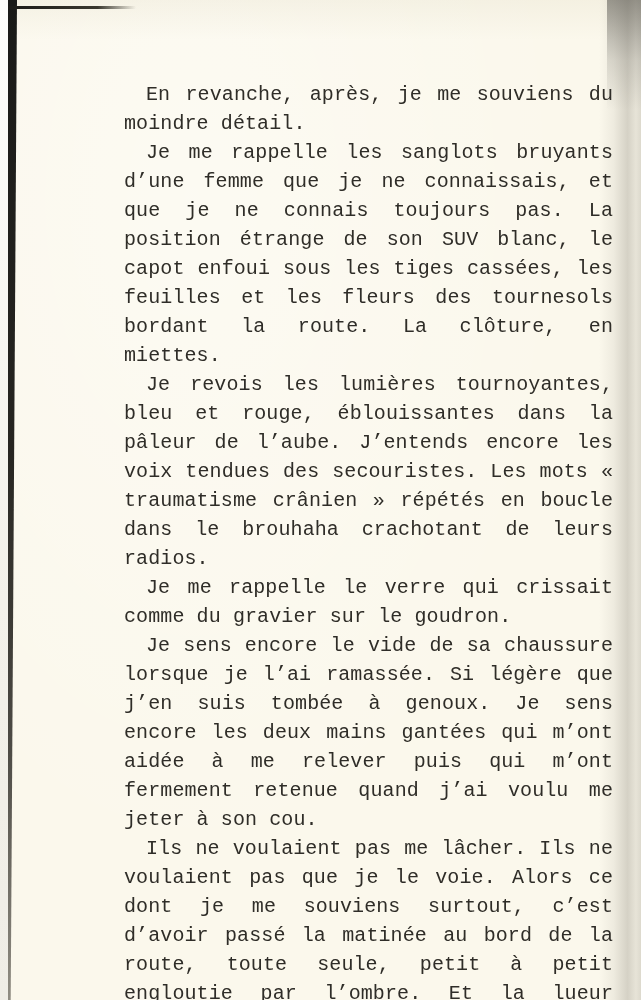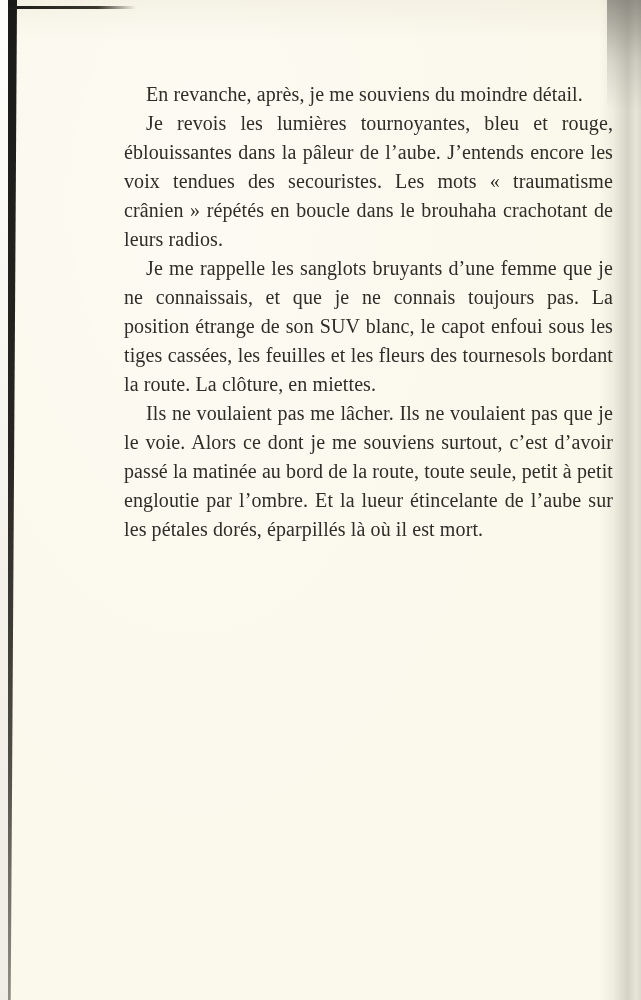--- a/index.html
+++ b/index.html
@@ -6,21 +6,21 @@
     margin: 0;
     padding: 0;
     background: #e9e7e1;
   }
   .scan {
     position: relative;
     width: 641px;
     height: 1000px;
     background: var(--paper, #fbf8ec);
     overflow: hidden;
-    font-family: Liberation Serif, serif;
+    font-family: Liberation Mono, monospace;
   }
   
   .paper-tone {
     position: absolute;
     inset: 0;
     background:
       linear-gradient(180deg, rgba(214,206,178,0.18) 0%, rgba(214,206,178,0) 4%),
       radial-gradient(ellipse at 30% 20%, rgba(255,255,255,0.35), rgba(255,255,255,0) 60%);
     pointer-events: none;
   }
@@ -90,17 +90,19 @@
 <div class="scan">
   <div class="paper-tone"></div>
   <div class="left-white-strip"></div>
   <div class="gutter-stripe"></div>
   <div class="top-edge-line"></div>
   <div class="right-edge-shadow"></div>
   <div class="corner-shade"></div>
 
   <div class="text-block">
     <p>En revanche, après, je me souviens du moindre détail.</p>
+    <p>Je me rappelle les sanglots bruyants d’une femme que je ne connaissais, et que je ne connais toujours pas. La position étrange de son SUV blanc, le capot enfoui sous les tiges cassées, les feuilles et les fleurs des tournesols bordant la route. La clôture, en miettes.</p>
     <p>Je revois les lumières tournoyantes, bleu et rouge, éblouissantes dans la pâleur de l’aube. J’entends encore les voix tendues des secouristes. Les mots « traumatisme crânien » répétés en boucle dans le brouhaha crachotant de leurs radios.</p>
-    <p>Je me rappelle les sanglots bruyants d’une femme que je ne connaissais, et que je ne connais toujours pas. La position étrange de son SUV blanc, le capot enfoui sous les tiges cassées, les feuilles et les fleurs des tournesols bordant la route. La clôture, en miettes.</p>
+    <p>Je me rappelle le verre qui crissait comme du gravier sur le goudron.</p>
+    <p>Je sens encore le vide de sa chaussure lorsque je l’ai ramassée. Si légère que j’en suis tombée à genoux. Je sens encore les deux mains gantées qui m’ont aidée à me relever puis qui m’ont fermement retenue quand j’ai voulu me jeter à son cou.</p>
     <p>Ils ne voulaient pas me lâcher. Ils ne voulaient pas que je le voie. Alors ce dont je me souviens surtout, c’est d’avoir passé la matinée au bord de la route, toute seule, petit à petit engloutie par l’ombre. Et la lueur étincelante de l’aube sur les pétales dorés, éparpillés là où il est mort.</p>
   </div>
 </div>
 
 </body></html>

